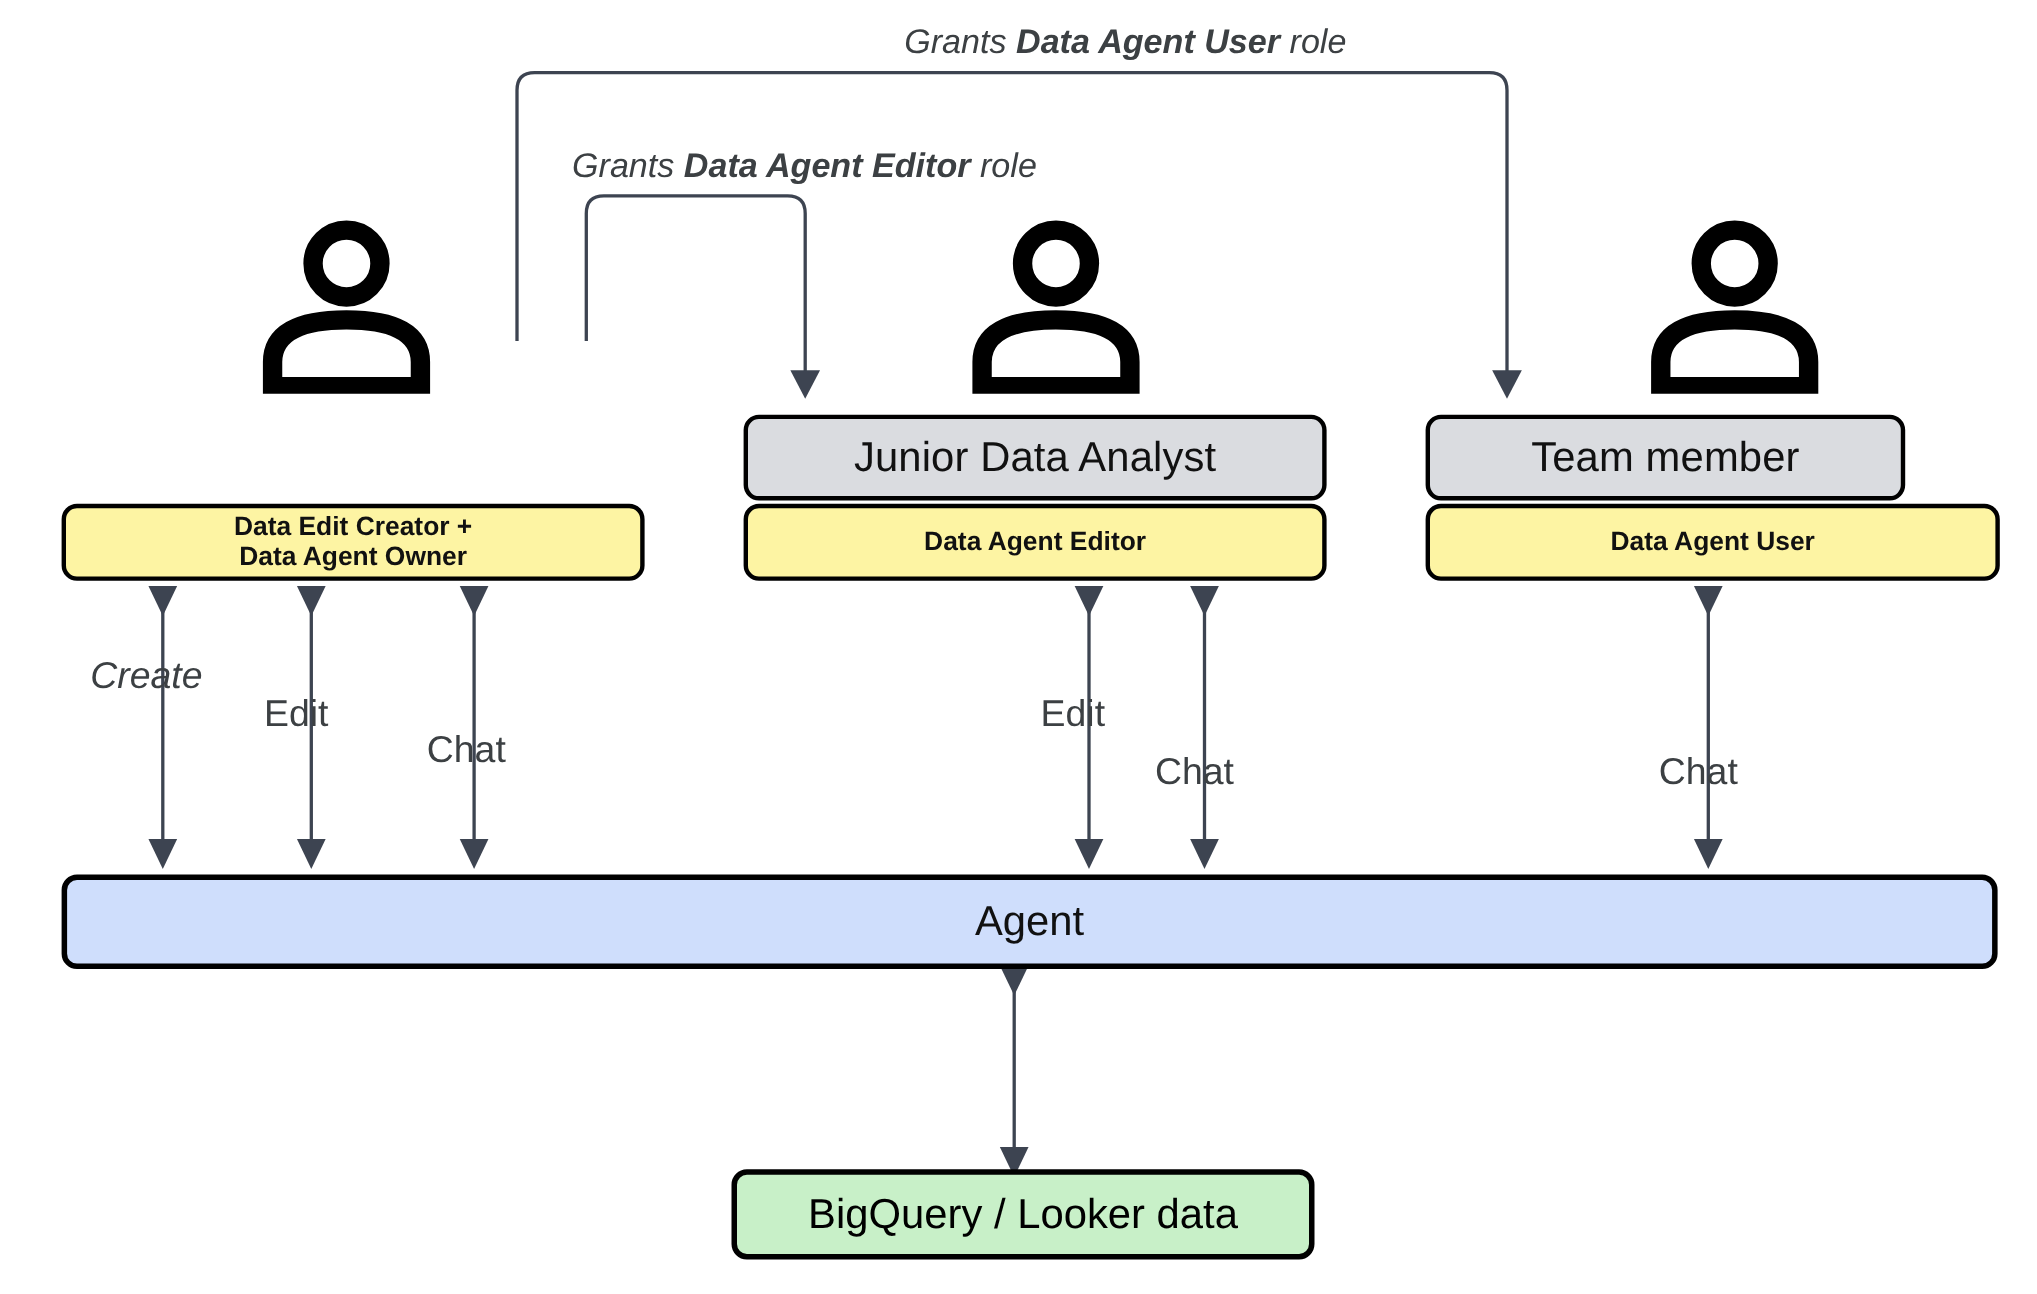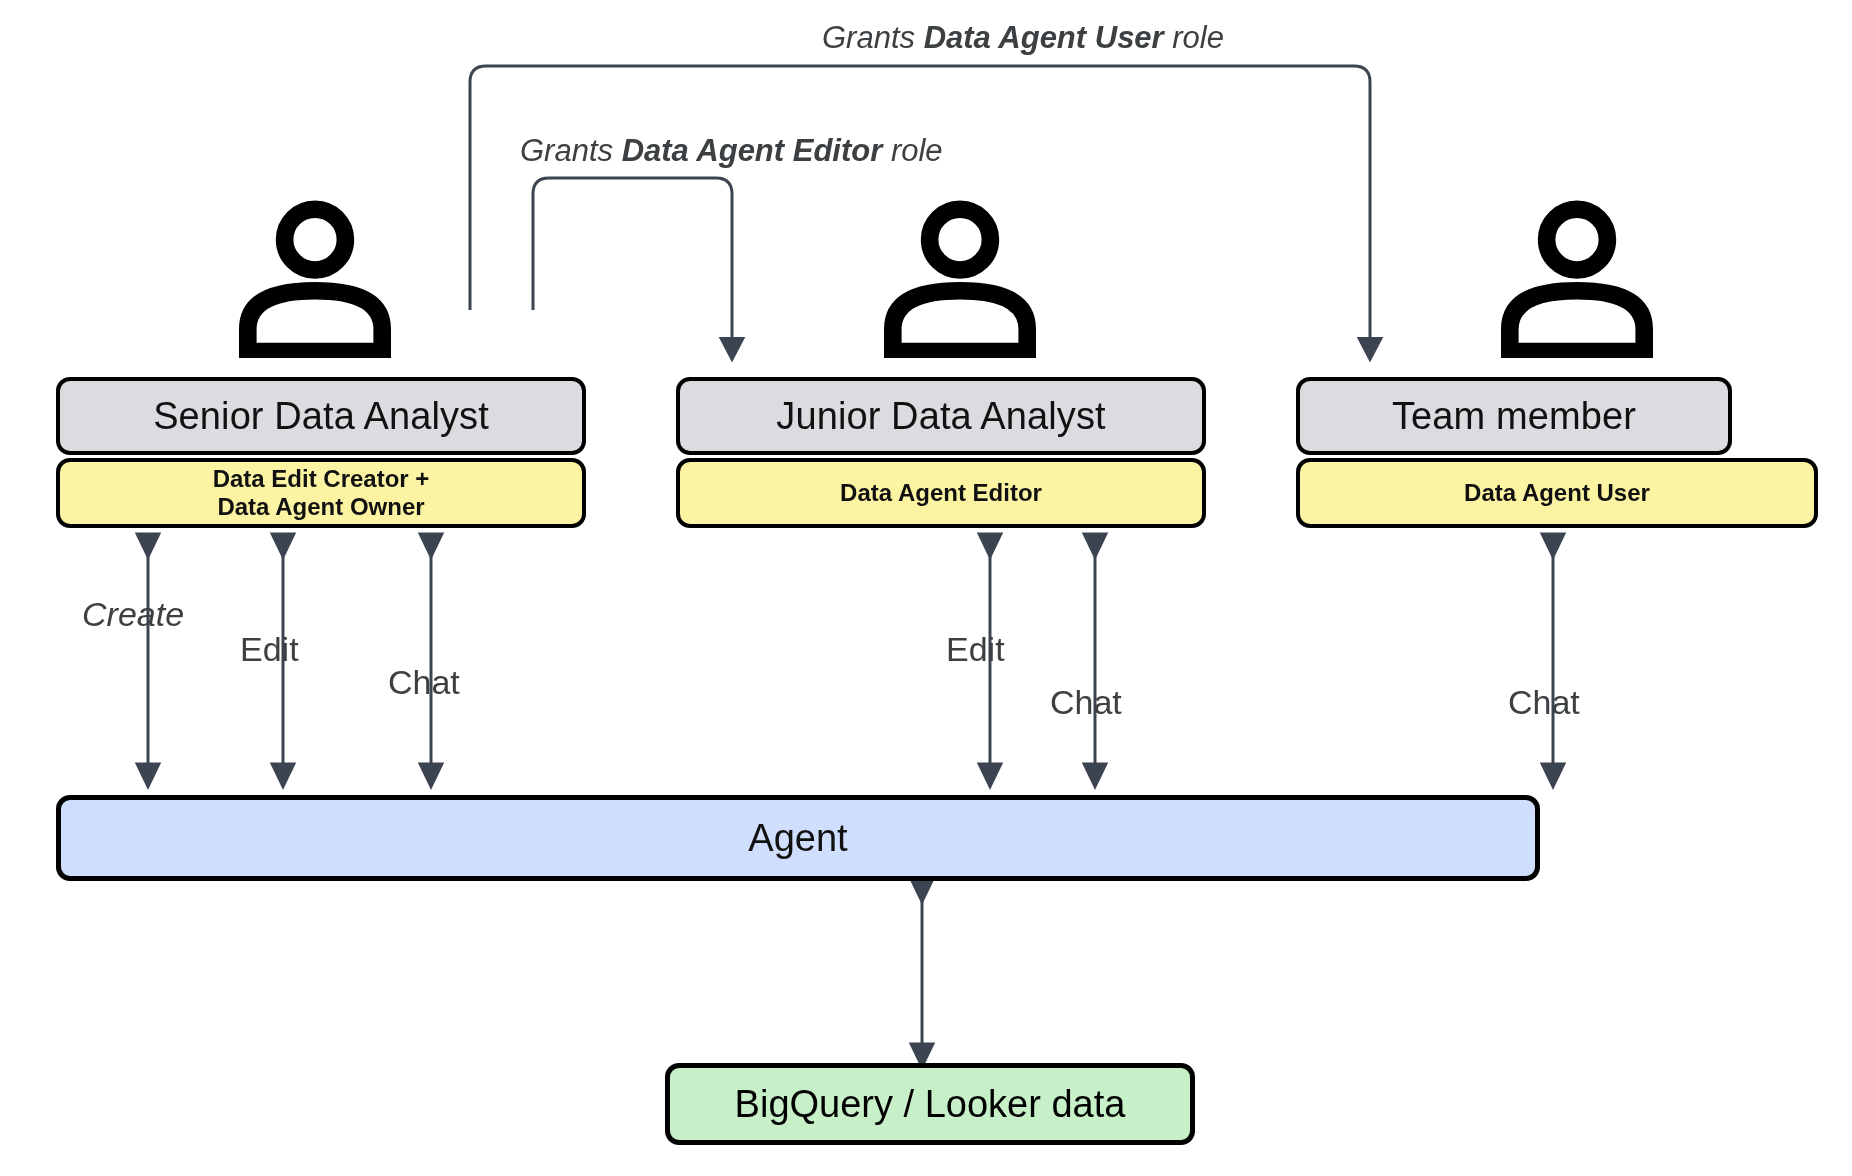--- a/index.html
+++ b/index.html
@@ -162,23 +162,20 @@
     </svg>
   </div>
 
   <div class="person" style="left:1497px; top:198px;">
     <svg viewBox="0 0 100 100" width="160" height="160">
       <circle cx="50" cy="26" r="19" fill="none" stroke="#000" stroke-width="11"></circle>
       <path d="M8 96 L8 82 Q8 58 50 58 Q92 58 92 82 L92 96 Z" fill="none" stroke="#000" stroke-width="11"></path>
     </svg>
   </div>
 
-  <div class="card-title" style="left:56px; top:377px; width:530px; height:78px;">
-    <span>Senior Data Analyst</span>
-  </div>
   <div class="card-role" style="left:56px; top:458px; width:530px; height:70px;">
     <span>
       <span>Data Edit Creator +</span><br>
       <span>Data Agent Owner</span>
     </span>
   </div>
 
   <div class="card-title" style="left:676px; top:377px; width:530px; height:78px;">
     <span>Junior Data Analyst</span>
   </div>
@@ -195,21 +192,21 @@
 
   <div class="edge-label" style="left:82px; top:595px;font-style:italic;">Create</div>
   <div class="edge-label" style="left:240px; top:630px;">Edit</div>
   <div class="edge-label" style="left:388px; top:663px;">Chat</div>
 
   <div class="edge-label" style="left:946px; top:630px;">Edit</div>
   <div class="edge-label" style="left:1050px; top:683px;">Chat</div>
 
   <div class="edge-label" style="left:1508px; top:683px;">Chat</div>
 
-  <div class="bar-agent" style="left:56px; top:795px; width:1484px; height:86px;">
+  <div class="bar-agent" style="left:56px; top:795px; width:1760px; height:86px;">
     <span>Agent</span>
   </div>
 
   <div class="bar-data" style="left:665px; top:1063px; width:530px; height:82px;">
     <span>BigQuery / Looker data</span>
   </div>
 
 </div>
 
 </body></html>

